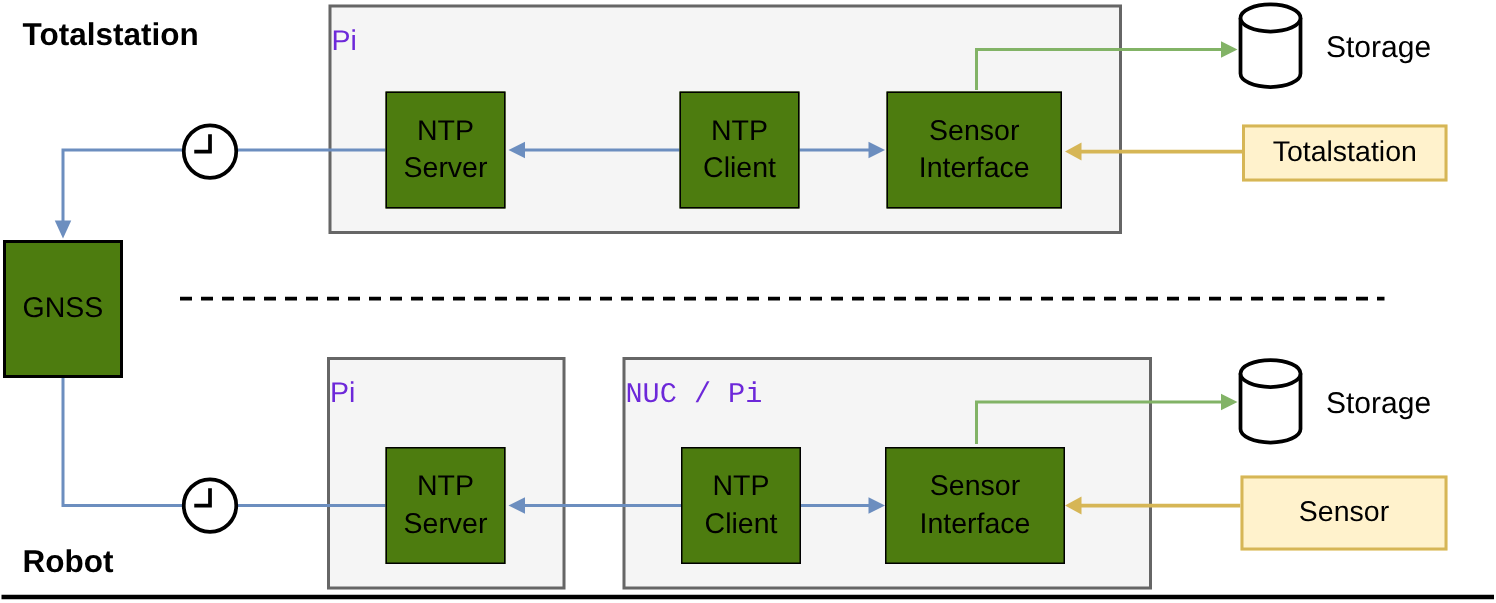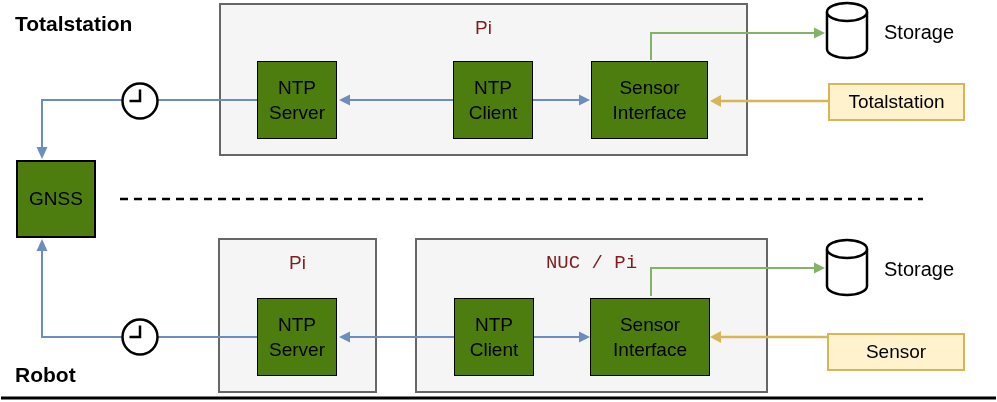--- a/index.html
+++ b/index.html
@@ -9,21 +9,21 @@
   }
   .layer { position:absolute; left:0; top:0; width:997px; height:402px; }
   #arrow-layer { z-index:1; pointer-events:none; }
   .container-box {
     position:absolute; box-sizing:border-box; z-index:0;
     background:var(--container-fill,#f5f5f5);
     border:2px solid var(--container-border,#666);
   }
   .container-label {
     position:absolute; left:0; top:12px; width:100%;
-    text-align:center; font-size:19px; color:#7f1d1d; z-index:0;
+    font-size:19px; color:#6d28d9; z-index:0;
   }
   .node {
     position:absolute; box-sizing:border-box; z-index:2;
     background:#4d7c0f; border:1.5px solid #000;
     display:flex; align-items:center; justify-content:center;
     text-align:center; font-size:19px; line-height:1.32;
   }
   .source-node {
     background:var(--sensor-fill,#fff2cc);
     border:2px solid var(--sensor-yellow,#d6b656);
@@ -103,21 +103,21 @@
     <g>
       <path class="line-yellow" d="M828,101 H720"></path>
       <polygon class="fill-yellow" points="710,101 721,95 721,107"></polygon>
     </g>
     <g>
       <path class="line-yellow" d="M827,337 H720"></path>
       <polygon class="fill-yellow" points="710,337 721,331 721,343"></polygon>
     </g>
   </svg>
 
-  <div class="node" style="left:16px; top:160px; width:80px; height:78px; border-width:2px;">
+  <div class="node" style="left:2px; top:160px; width:80px; height:92px; border-width:2px;">
     <span>GNSS</span>
   </div>
 
   <div class="node" style="left:257px; top:61px; width:80px; height:78px;">
     <span>NTP Server</span>
   </div>
   <div class="node" style="left:453px; top:61px; width:80px; height:78px;">
     <span>NTP Client</span>
   </div>
   <div class="node" style="left:591px; top:61px; width:117px; height:78px;">
@@ -130,21 +130,21 @@
   <div class="node" style="left:454px; top:298px; width:80px; height:78px;">
     <span>NTP Client</span>
   </div>
   <div class="node" style="left:590px; top:298px; width:120px; height:78px;">
     <span>Sensor Interface</span>
   </div>
 
   <div class="node source-node" style="left:828px; top:83px; width:137px; height:38px;">
     <span>Totalstation</span>
   </div>
-  <div class="node source-node" style="left:827px; top:333px; width:138px; height:38px;">
+  <div class="node source-node" style="left:827px; top:317px; width:138px; height:50px;">
     <span>Sensor</span>
   </div>
 
   <svg class="icon-abs" style="left:825px; top:1px;" width="44" height="62" viewBox="0 0 44 62">
     <path d="M2,11 v37 a20,9 0 0,0 40,0 v-37" fill="#fff" stroke="#000" stroke-width="2.5"></path>
     <ellipse cx="22" cy="11" rx="20" ry="9" fill="#fff" stroke="#000" stroke-width="2.5"></ellipse>
   </svg>
   <div class="side-label" style="left:884px; top:21px;">Storage</div>
 
   <svg class="icon-abs" style="left:825px; top:238px;" width="44" height="62" viewBox="0 0 44 62">

